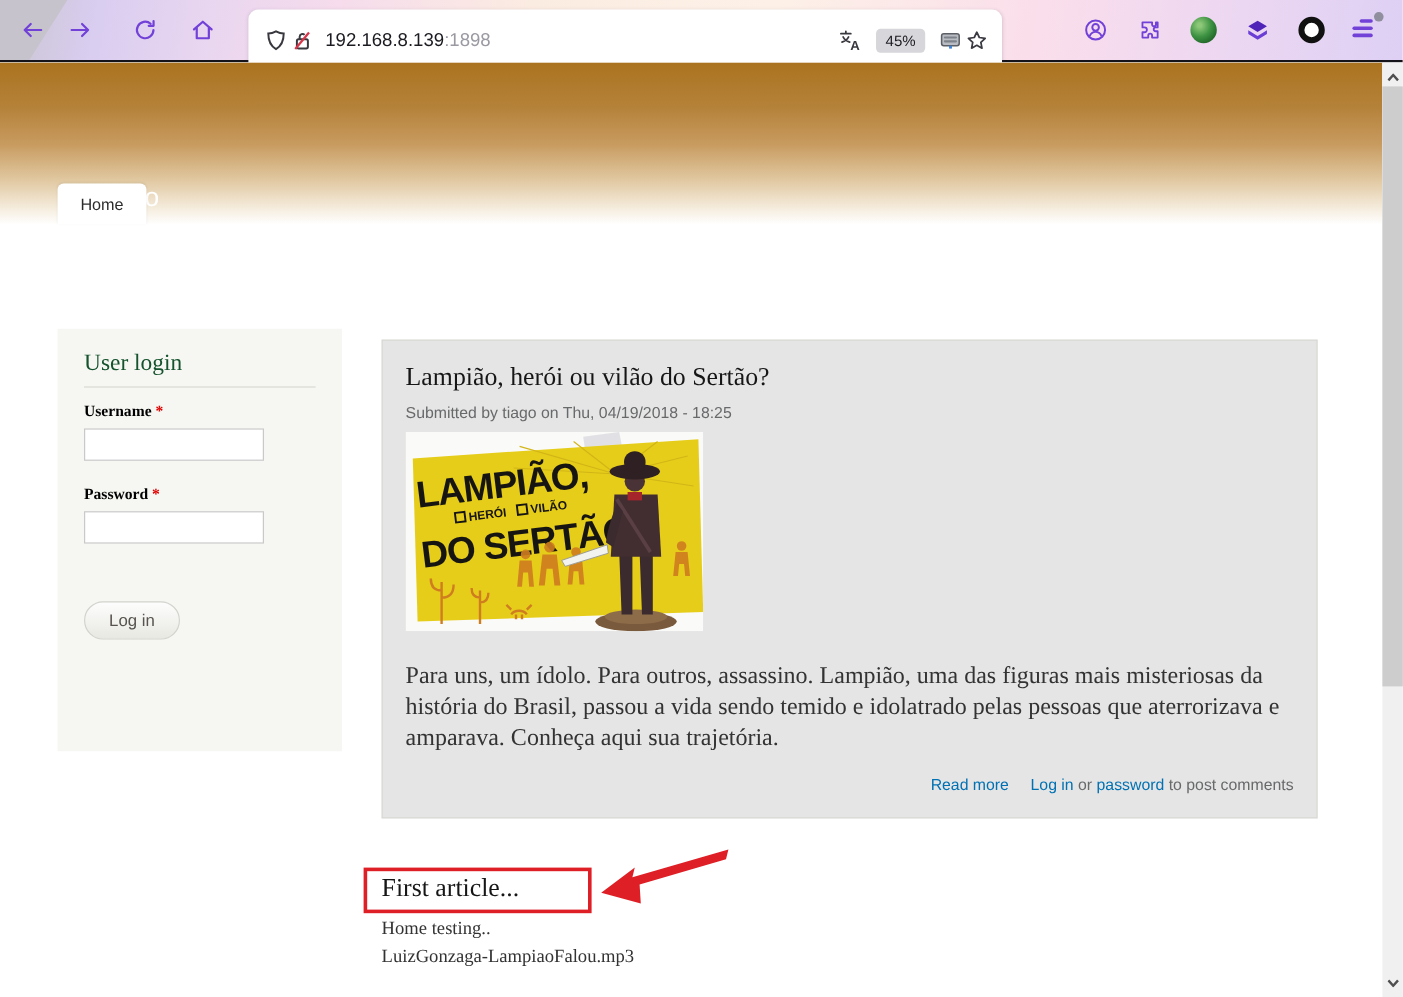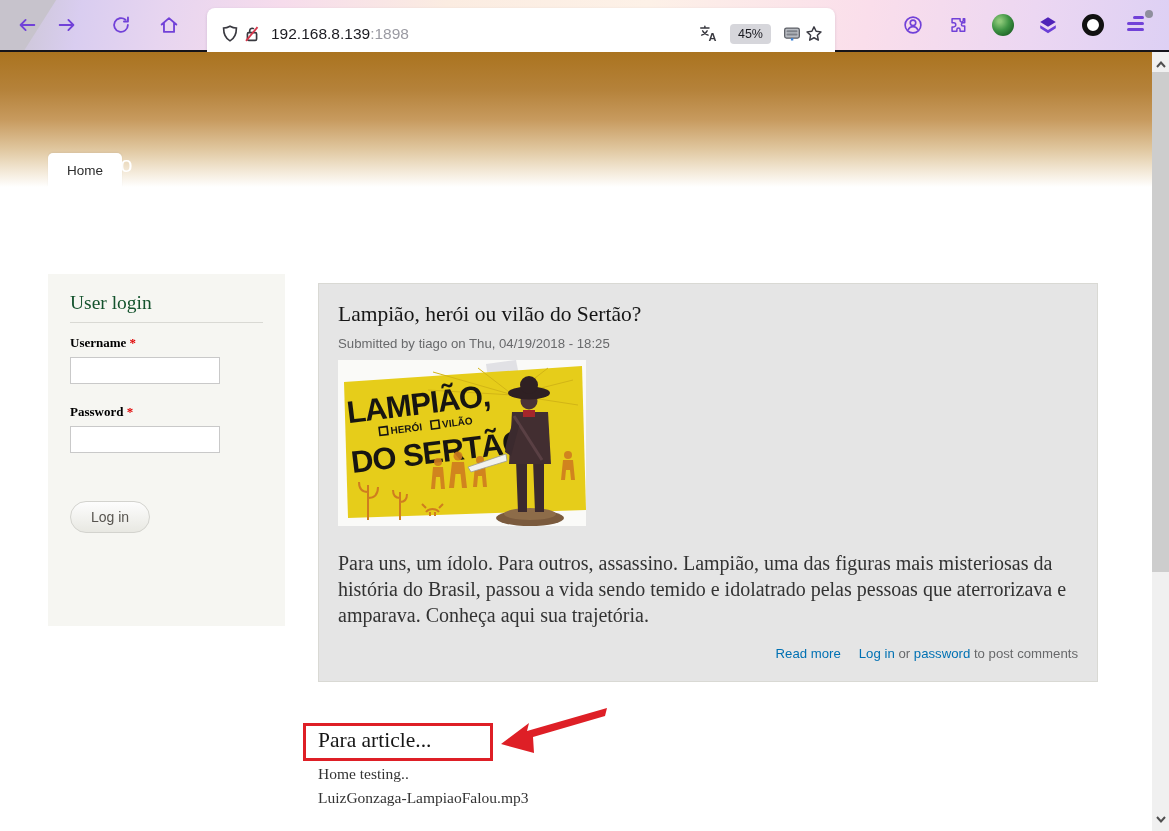--- a/index.html
+++ b/index.html
@@ -253,21 +253,21 @@
       </g>
     </svg>
 
     <p class="node-body">Para uns, um ídolo. Para outros, assassino. Lampião, uma das figuras mais misteriosas da história do Brasil, passou a vida sendo temido e idolatrado pelas pessoas que aterrorizava e amparava. Conheça aqui sua trajetória.</p>
     <div class="node-footer">
       <a class="fm-readmore">Read more</a><a>Log in</a> <span>or</span> <a>password</a> <span>to post comments</span>
     </div>
   </div>
 
   <div class="article-2">
-    <h2 class="node-title">Para article...</h2>
+    <h2 class="node-title">First article...</h2>
     <div class="a2-line">Home testing..</div>
     <div class="a2-line">LuizGonzaga-LampiaoFalou.mp3</div>
 
   </div>
 
   <div class="anno-box"></div>
   <svg class="anno-arrow" viewBox="0 0 112 52">
     <polygon points="3,40 31,19 29,27 109,4 107,12 35,33 36,49" fill="#de1f26"></polygon>
   </svg>
 </div>

